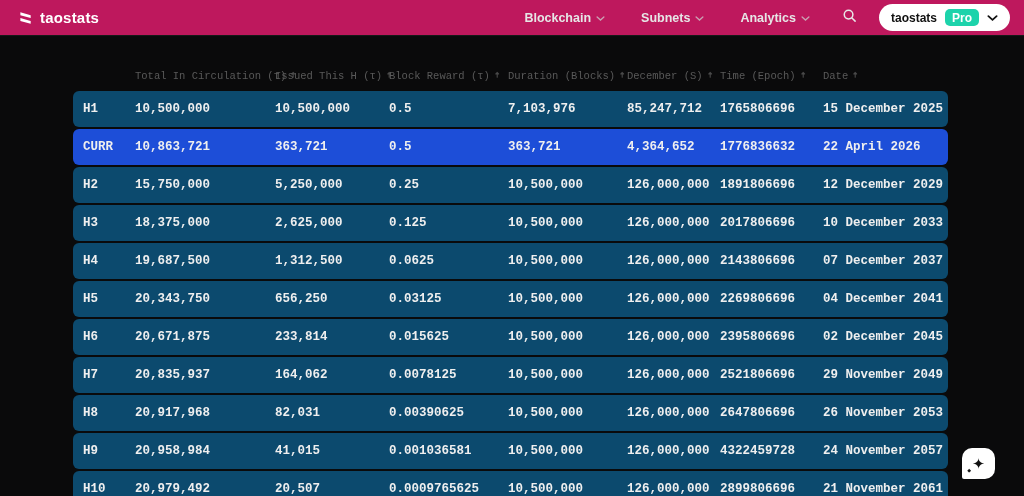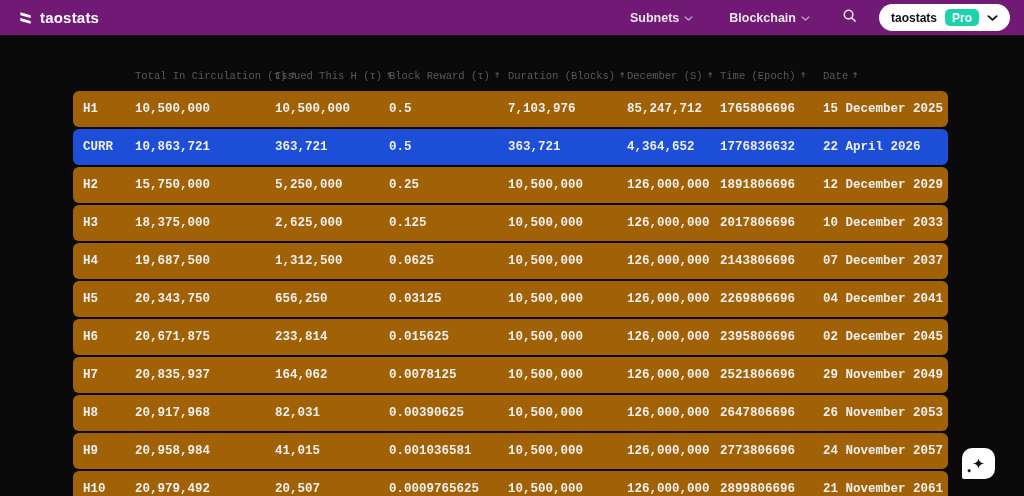--- a/index.html
+++ b/index.html
@@ -4,21 +4,21 @@
 <style>
   * { margin:0; padding:0; box-sizing:border-box; }
   html,body { width:1024px; height:496px; overflow:hidden; }
   body {
     background:#0a0a0b;
     font-family:"Liberation Sans", sans-serif;
     color:#f0f0f0;
   }
   
   .topnav {
-    height:36px; background:#701a75;
+    height:36px; background:#be185d;
     display:flex; align-items:stretch;
     padding:0 14px 0 18px;
     border-bottom:1px solid #171818;
   }
   .brand { display:flex; align-items:center; gap:7px; cursor:pointer; }
   .brand svg { display:block; }
   .brand-name { font-size:15px; font-weight:700; color:#fff; letter-spacing:.2px; }
   .nav-spacer { flex:1; }
   .nav-items { display:flex; align-items:stretch; }
   .nav-item {
@@ -58,21 +58,21 @@
   }
   .thead { height:27px; margin-bottom:2px; }
   .th {
     display:flex; align-items:center; gap:5px;
     font-size:10.5px; color:#595959; font-weight:400;
     cursor:pointer; white-space:nowrap;
   }
   .sort-ic { opacity:.8; flex:0 0 auto; }
   .trow {
     height:36px; margin-bottom:2px;
-    background:#a16207; border-radius:6px;
+    background:#0c4a6e; border-radius:6px;
     font-size:12.5px; font-weight:600; color:#efefef;
     cursor:pointer;
   }
   .trow.hl { background:#1d4ed8; }
   .row-label { font-weight:700; font-size:12.5px; }
   .cell { white-space:nowrap; }
   
   .chat-fab {
     position:absolute; right:29px; bottom:17px;
     width:33px; height:31px; background:#fff;
@@ -97,29 +97,37 @@
         <path d="M2.5 8.6 L13.5 11.7 L13.5 14.7 L2.5 11.6 Z" fill="#ffffff"></path>
       </svg>
     </span>
     <span class="brand-name">taostats</span>
   </div>
 
   <div class="nav-spacer"></div>
 
   <nav class="nav-items" id="nav-items">
       <div class="nav-item">
+    <span class="nav-label">Blockchain</span>
+    <span class="chev">
+      <svg width="9" height="7" viewBox="0 0 12 8" fill="none" stroke="#cfcfcf" stroke-width="1.8" stroke-linecap="round">
+        <polyline points="1.5,2 6,6 10.5,2"></polyline>
+      </svg>
+    </span>
+  </div>
+      <div class="nav-item">
     <span class="nav-label">Subnets</span>
     <span class="chev">
       <svg width="9" height="7" viewBox="0 0 12 8" fill="none" stroke="#cfcfcf" stroke-width="1.8" stroke-linecap="round">
         <polyline points="1.5,2 6,6 10.5,2"></polyline>
       </svg>
     </span>
   </div>
       <div class="nav-item">
-    <span class="nav-label">Blockchain</span>
+    <span class="nav-label">Analytics</span>
     <span class="chev">
       <svg width="9" height="7" viewBox="0 0 12 8" fill="none" stroke="#cfcfcf" stroke-width="1.8" stroke-linecap="round">
         <polyline points="1.5,2 6,6 10.5,2"></polyline>
       </svg>
     </span>
   </div>
     </nav>
 
   <div class="search-btn">
     <span>
@@ -294,21 +302,21 @@
         <div class="cell">2647806696</div>
         <div class="cell">26 November 2053</div>
       </div>
       <div class="grid-row trow">
         <div class="row-label">H9</div>
         <div class="cell">20,958,984</div>
         <div class="cell">41,015</div>
         <div class="cell">0.001036581</div>
         <div class="cell">10,500,000</div>
         <div class="cell">126,000,000</div>
-        <div class="cell">2773806696</div>
+        <div class="cell">4322459728</div>
         <div class="cell">24 November 2057</div>
       </div>
       <div class="grid-row trow">
         <div class="row-label">H10</div>
         <div class="cell">20,979,492</div>
         <div class="cell">20,507</div>
         <div class="cell">0.0009765625</div>
         <div class="cell">10,500,000</div>
         <div class="cell">126,000,000</div>
         <div class="cell">2899806696</div>

